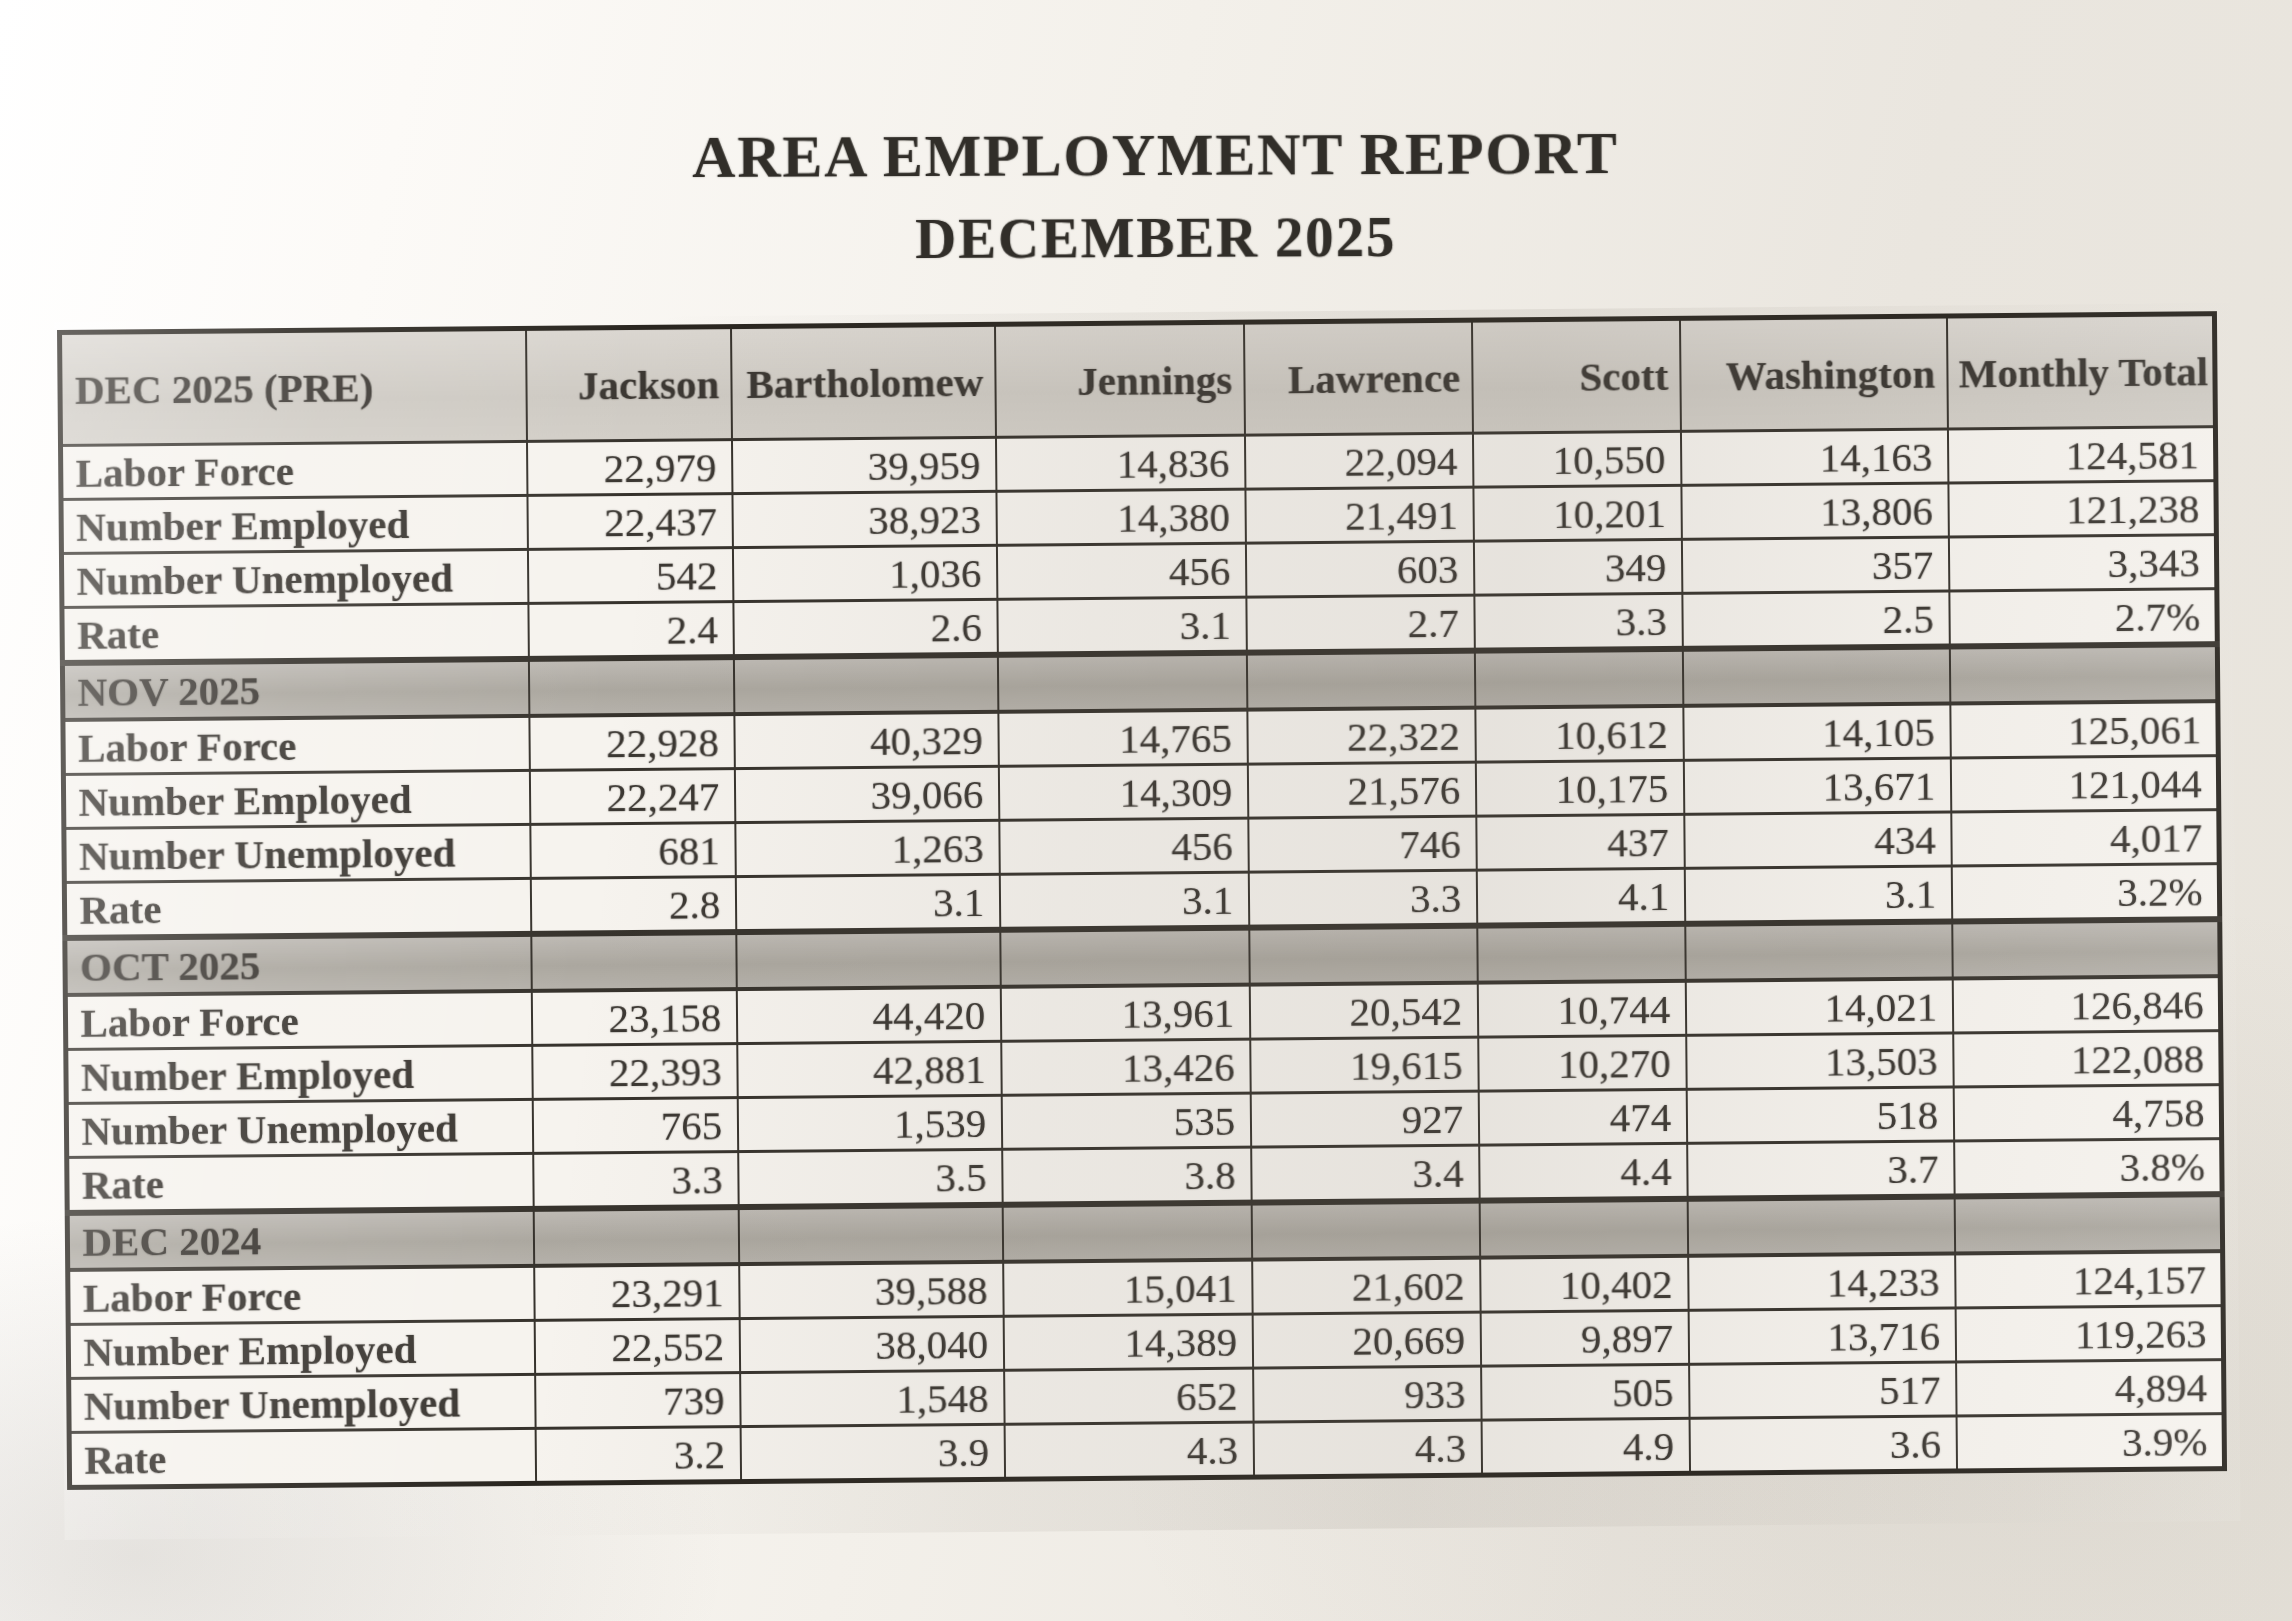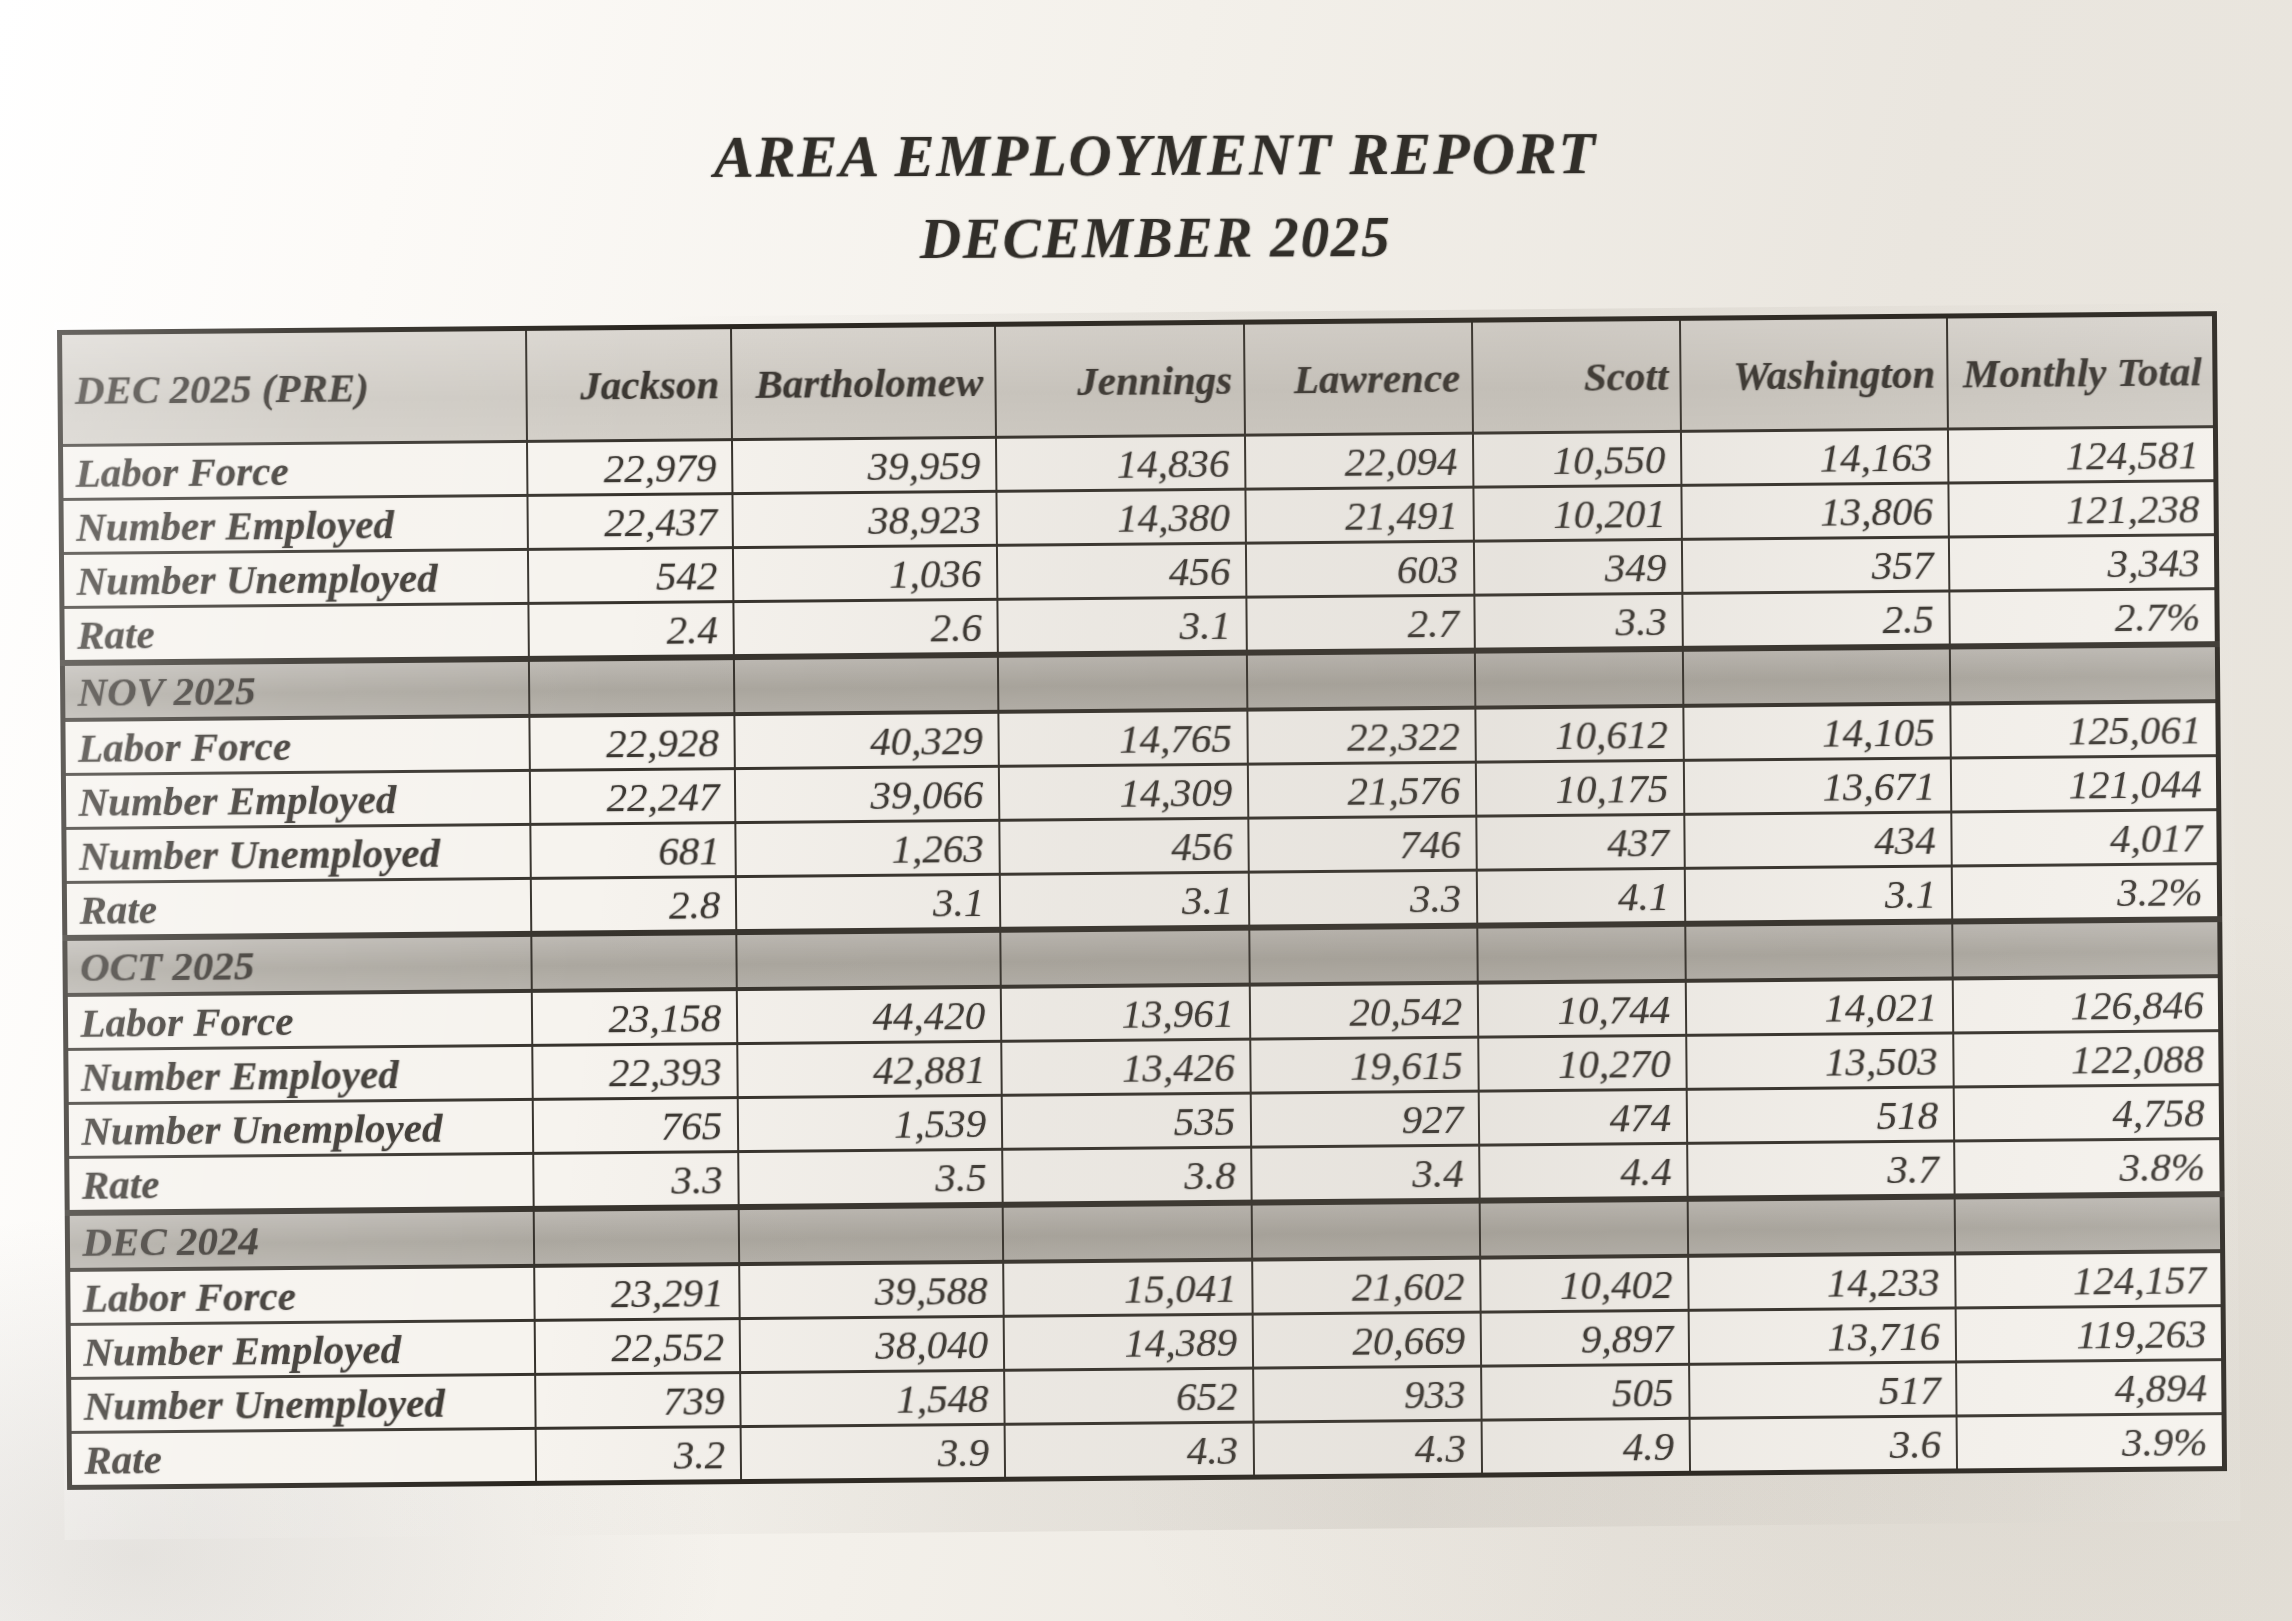--- a/index.html
+++ b/index.html
@@ -1,21 +1,21 @@
 <!DOCTYPE html>
 <html style="font-size:14.3px"><head>
 <meta charset="utf-8">
 <style>
   html,body{margin:0;padding:0;width:2293px;height:1621px;overflow:hidden;
     font-family:"Liberation Serif","DejaVu Serif",serif;}
   .page{position:absolute;inset:0;
     background:
       radial-gradient(1522px 896px at 88% 88%, rgba(120,110,95,0.10), rgba(120,110,95,0) 60%),
       radial-gradient(1075px 627px at 6% 96%, rgba(95,90,82,0.14), rgba(95,90,82,0) 55%),
-      linear-gradient(103deg,#ffffff 0%,#fcfaf7 16%,#f3f0ea 45%,#eae6df 74%,#e8e4dc 100%); font-style: italic;}
+      linear-gradient(103deg,#ffffff 0%,#fcfaf7 16%,#f3f0ea 45%,#eae6df 74%,#e8e4dc 100%);}
   .title-block{position:absolute;top:125px;left:9px;width:2293px;text-align:center;
     transform:rotate(-0.25deg);filter:blur(0.4px);}
   .t1{font-weight:bold;font-size:60px;line-height:1;letter-spacing:1.8px;color:#312e29;
     text-shadow:0 0 1.8px rgba(49,46,41,0.45);}
   .t2{margin-top:24px;font-weight:bold;font-size:57px;line-height:1;letter-spacing:1.8px;color:#312e29;
     text-shadow:0 0 1.8px rgba(49,46,41,0.45);}
   table.report{position:absolute;left:57px;top:330px;width:2155px;border-collapse:collapse;
     table-layout:fixed;transform:rotate(-0.5deg);transform-origin:0 0;filter:blur(0.3px);}
   table.report{border:5.4px solid #29251f;}
   .report th,.report td{border:2.7px solid #36322c;border-top-width:3.6px;border-bottom-width:3.6px;

